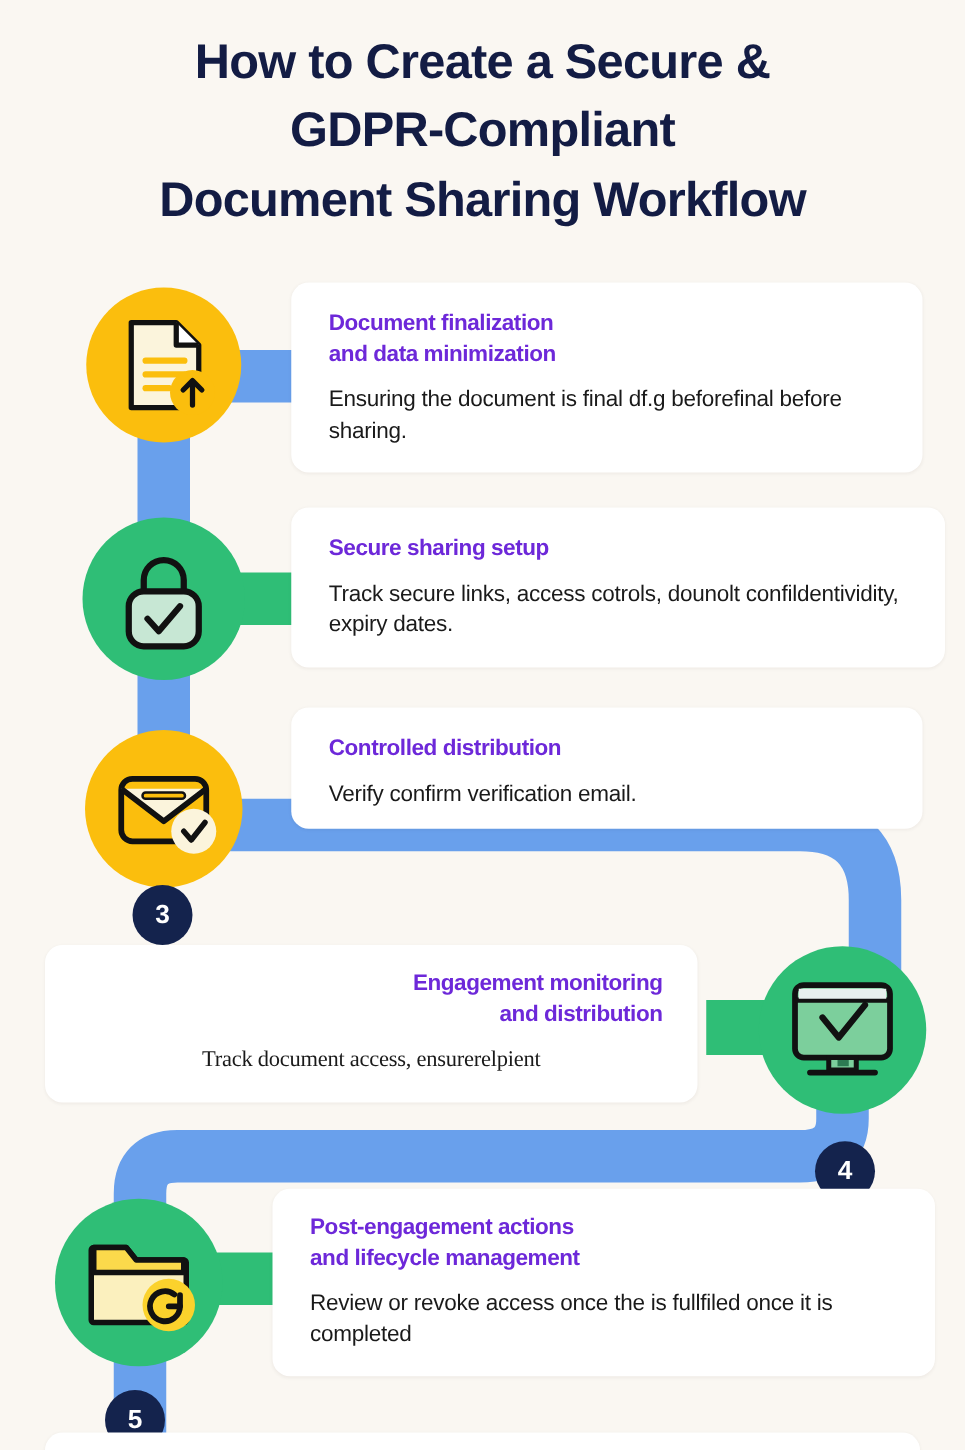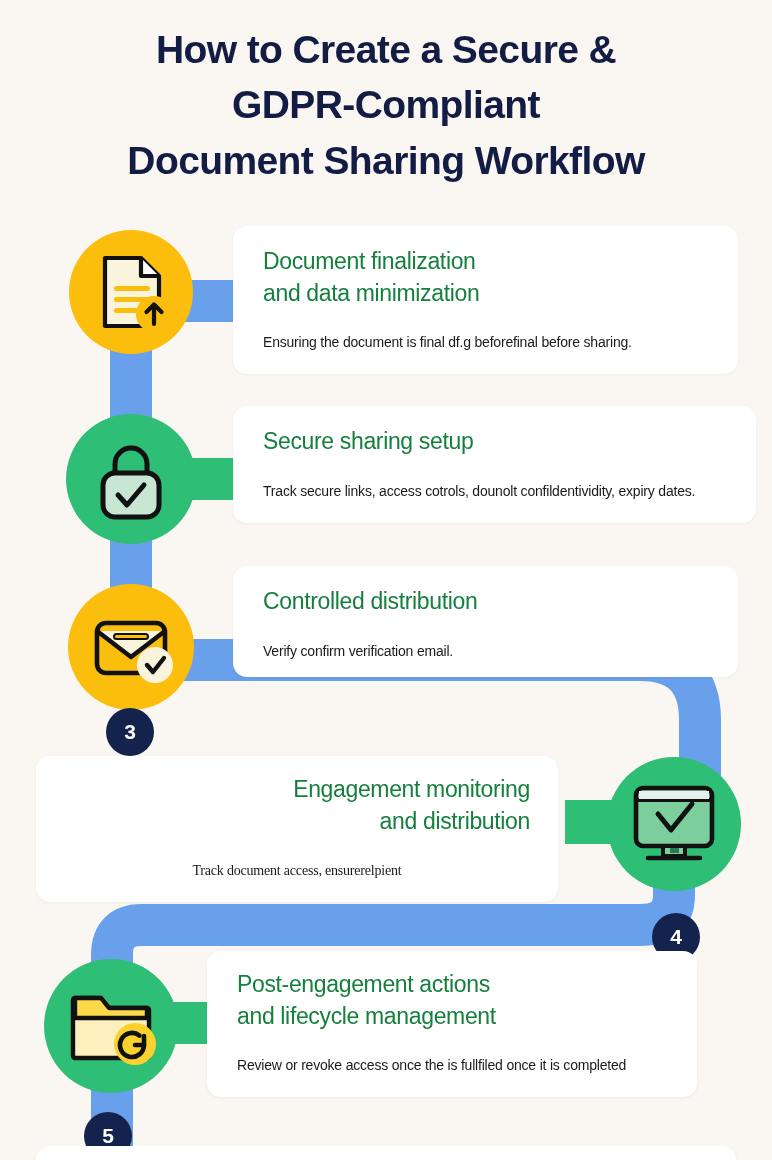--- a/index.html
+++ b/index.html
@@ -42,42 +42,42 @@
 
   
   .card {
     position: absolute;
     background: #FFFFFF;
     border-radius: 14px;
     box-shadow: 0 1px 3px rgba(30,25,15,0.055);
     padding: 20px 26px 22px 30px;
   }
   .card-title {
-    color: #15803d;
-    font-size: 23px;
-    font-weight: normal;
+    color: #6d28d9;
+    font-size: 18px;
+    font-weight: bold;
     line-height: 1.37;
     letter-spacing: -0.35px;
   }
   .card-body {
     color: #1A1A1A;
-    font-size: 14px;
+    font-size: 18px;
     font-weight: normal;
     line-height: 1.36;
     letter-spacing: -0.2px;
-    margin-top: 24px;
+    margin-top: 12px;
   }
   .card.align-right .card-title { text-align: right; }
   .card.align-center .card-body { text-align: center; font-family: Liberation Serif, serif; }
 
   #card1 { left: 233px; top: 226px;  width: 505px; }
   #card2 { left: 233px; top: 406px;  width: 523px; }
   #card3 { left: 233px; top: 566px;  width: 505px; padding-bottom: 16px; }
   #card4 { left: 36px;  top: 756px;  width: 522px; padding: 18px 28px 22px 28px; }
-  #card5 { left: 207px; top: 951px;  width: 490px; padding: 18px 26px 22px 30px; }
+  #card5 { left: 218px; top: 951px;  width: 530px; padding: 18px 26px 22px 30px; }
   #card6 { left: 36px;  top: 1146px; width: 700px; height: 60px; }
 
   
   .circle {
     position: absolute;
     border-radius: 50%;
     display: flex;
     align-items: center;
     justify-content: center;
   }

